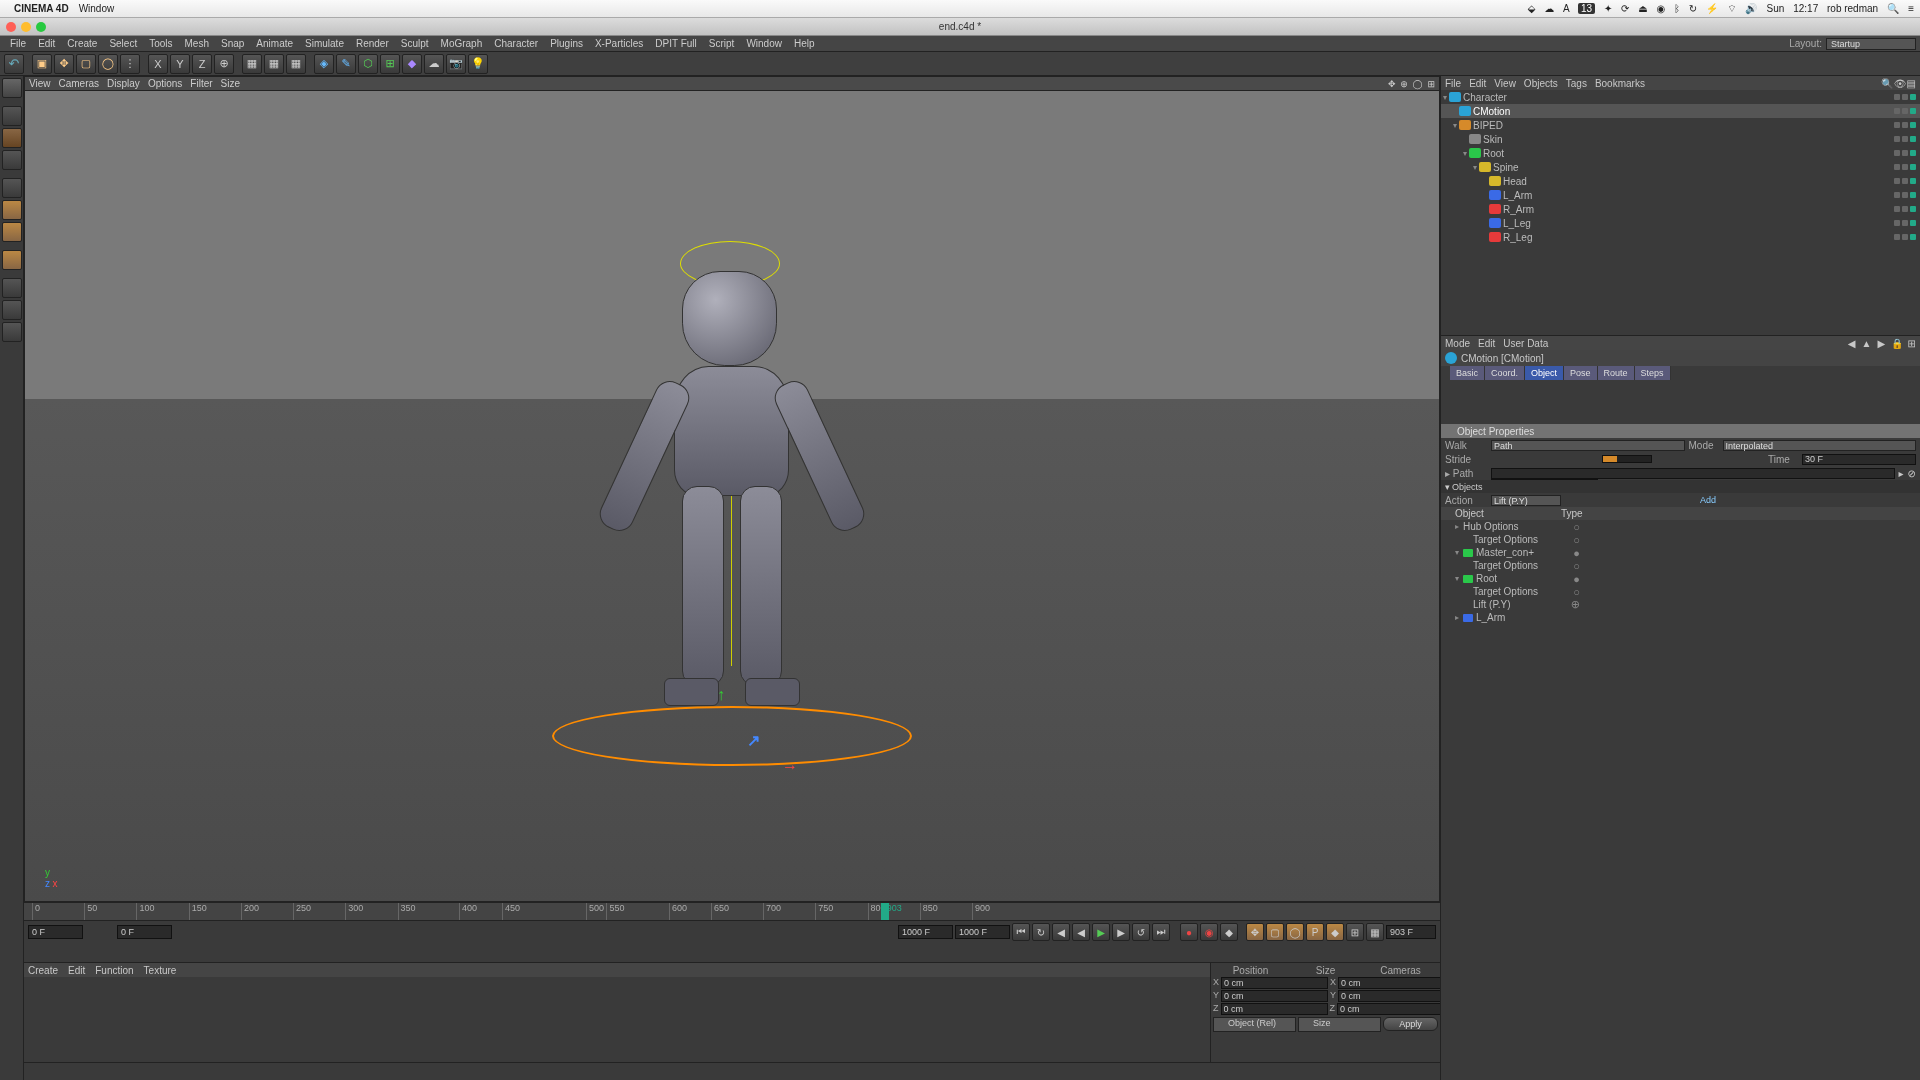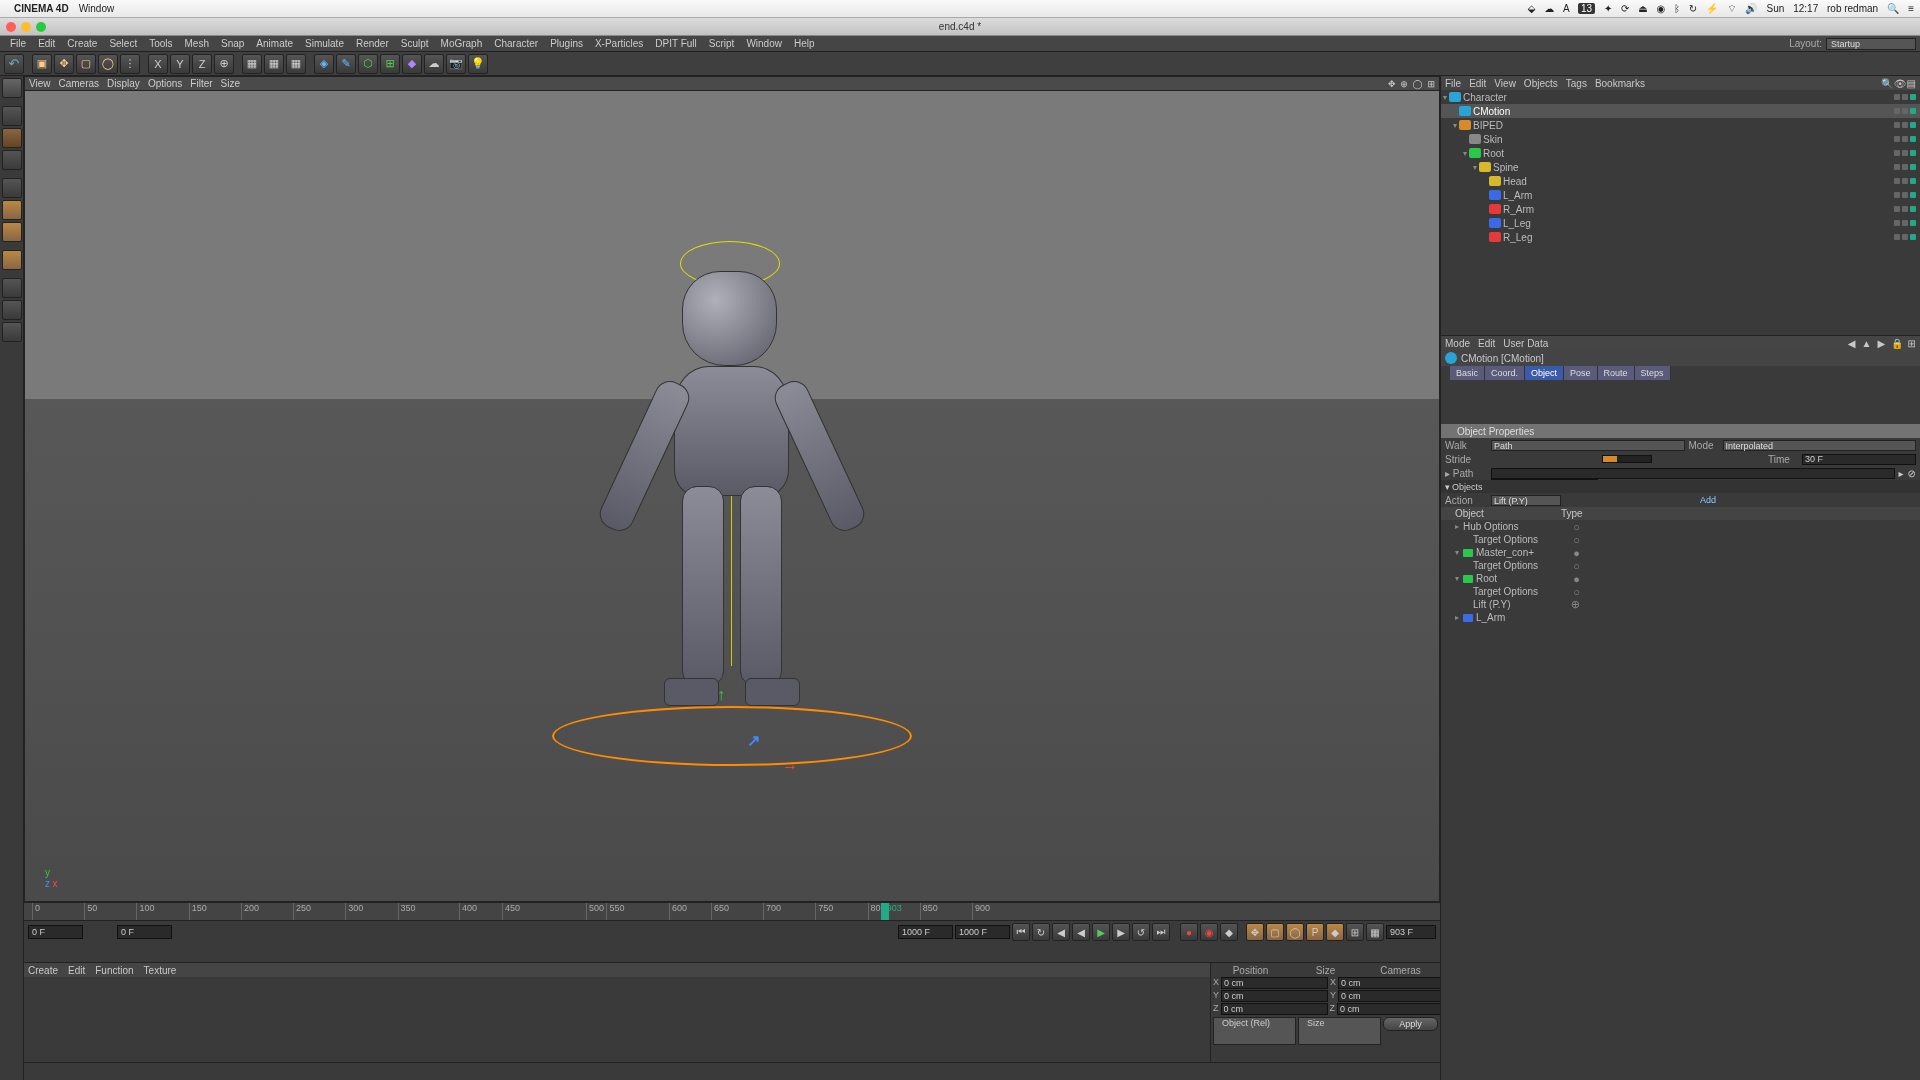--- a/index.html
+++ b/index.html
@@ -82,21 +82,21 @@
 .mat-panel { flex: 1; }
 .mat-menubar { height: 14px; background: #454545; display: flex; align-items: center; padding: 0 4px; font-size: 9px; }
 .mat-menubar .item { margin-right: 10px; }
 .coord-panel { width: 230px; border-left: 1px solid #222; padding: 2px; }
 .coord-header { display: flex; font-size: 9px; color: #aaa; }
 .coord-header span { flex: 1; text-align: center; }
 .coord-row { display: flex; gap: 2px; margin-top: 1px; }
 .coord-label { width: 10px; font-size: 9px; color: #aaa; text-align: center; }
 .coord-input { flex: 1; background: #2a2a2a; border: 1px solid #111; color: #ccc; padding: 0 2px; height: 12px; font-size: 9px; }
 .coord-footer { display: flex; gap: 2px; margin-top: 2px; }
-.coord-select { flex: 1; background: #555; border: 1px solid #222; color: #ccc; height: 28px; font-size: 9px; padding: 0 8px; }
+.coord-select { flex: 1; background: #555; border: 1px solid #222; color: #ccc; height: 15px; font-size: 9px; padding: 0 14px; }
 .coord-apply { width: 55px; background: linear-gradient(#666,#444); border: 1px solid #222; color: #ddd; height: 14px; font-size: 9px; border-radius: 6px; }
 
 
 .status-bar { height: 18px; background: #3a3a3a; border-top: 1px solid #222; }
 
 
 .right-col { width: 480px; display: flex; flex-direction: column; background: #3a3a3a; border-left: 1px solid #222; }
 
 
 .obj-mgr { height: 260px; display: flex; flex-direction: column; border-bottom: 1px solid #222; }

